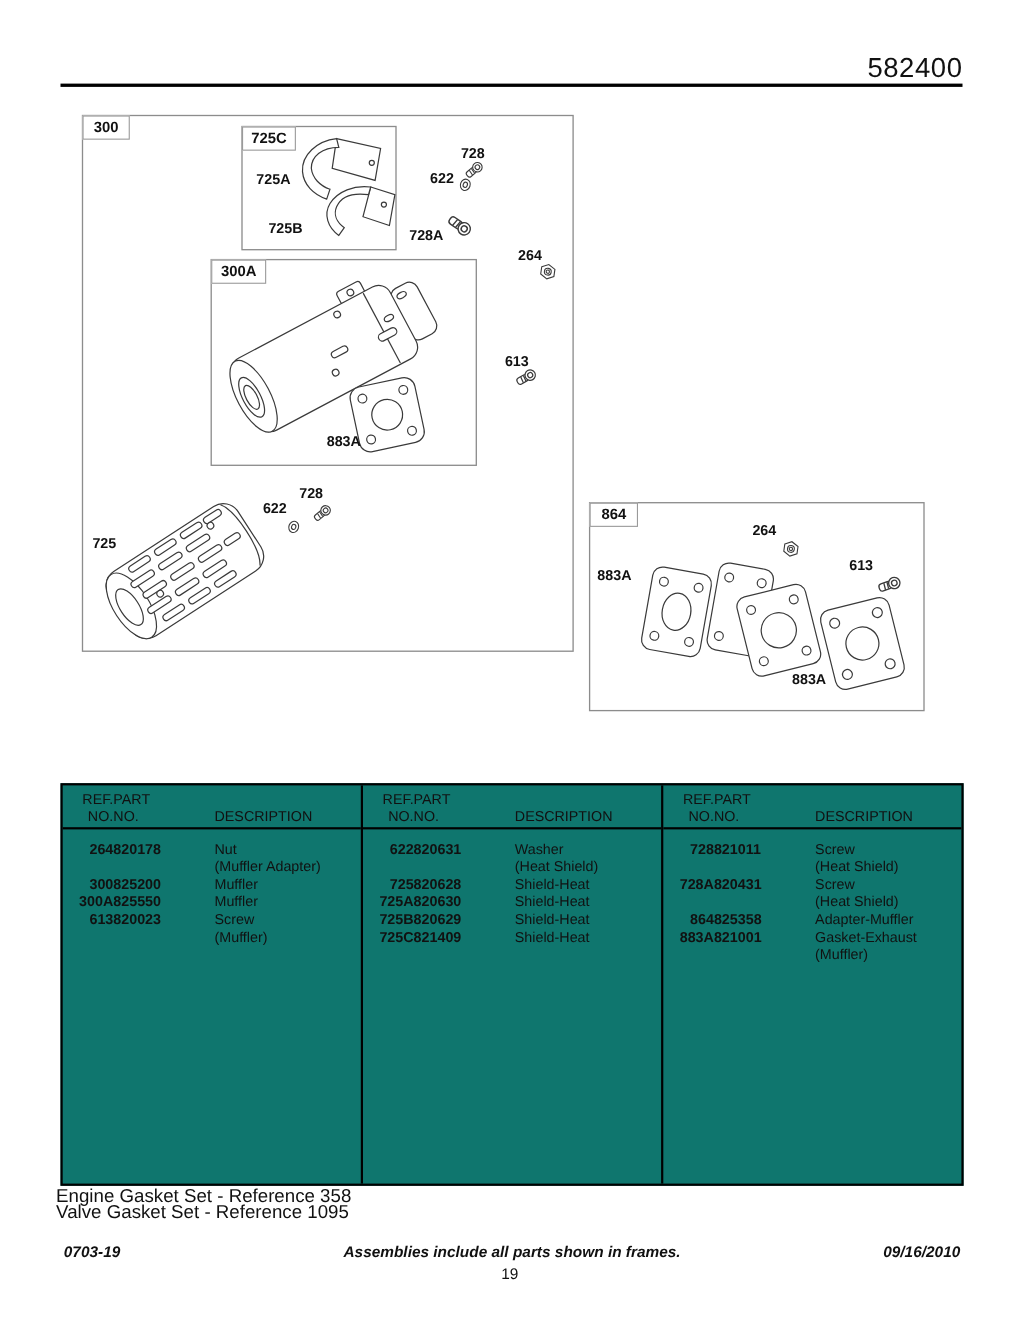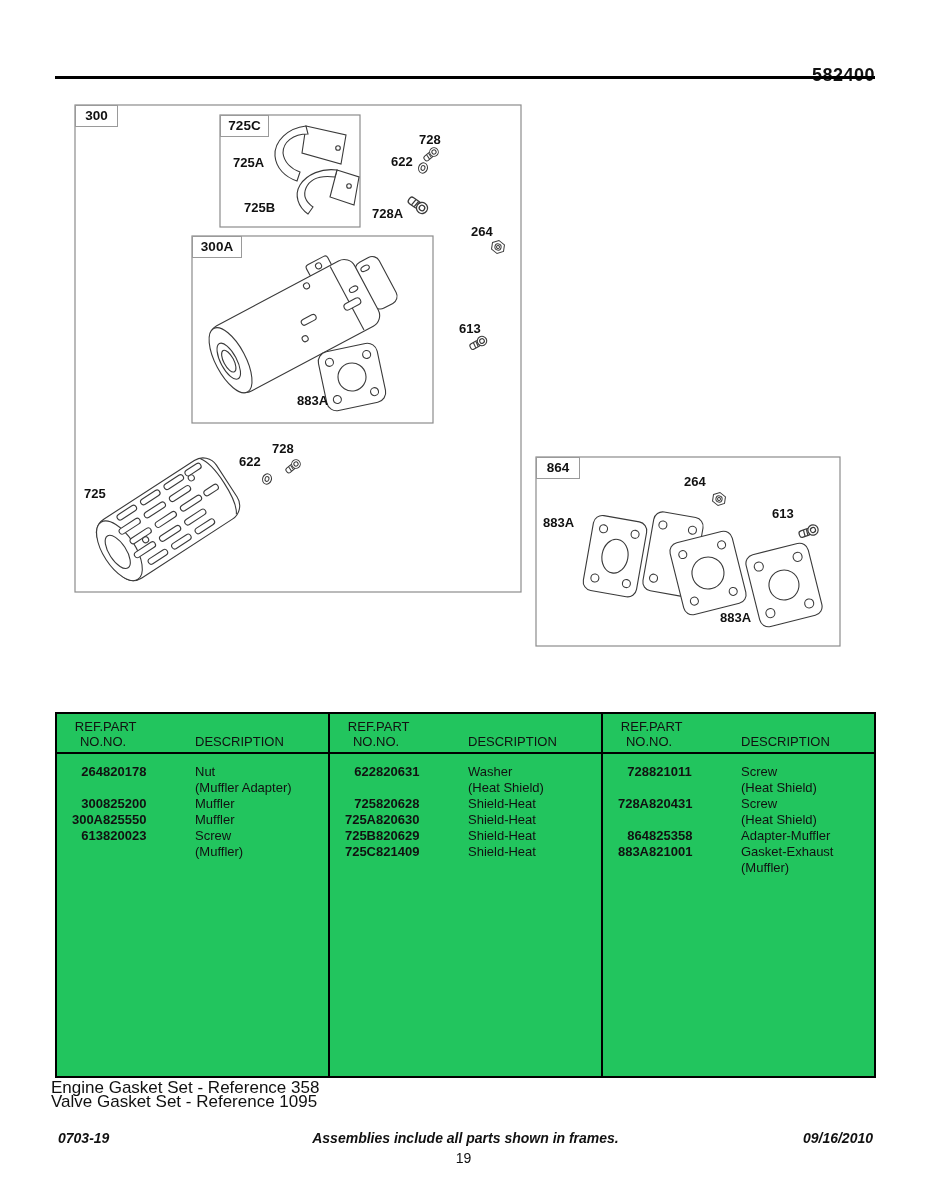--- a/index.html
+++ b/index.html
@@ -1,33 +1,33 @@
 <!DOCTYPE html>
 <html><head>
 <meta charset="utf-8">
 <style>
   html,body{margin:0;padding:0;background:#e8e8e8;}
   .page{
     position:relative;width:927px;height:1200px;background:#ffffff;
     font-family:"Liberation Sans",sans-serif;color:#111;overflow:hidden;margin:0 auto;
   }
   
-  .model{position:absolute;top:65px;right:52px;font-size:18px;font-weight:bold;letter-spacing:.5px;}
+  .model{position:absolute;top:48px;right:52px;font-size:25px;font-weight:normal;letter-spacing:.5px;}
   .rule{position:absolute;top:76px;left:55px;width:820px;height:3px;background:#000;}
   
   .art{position:absolute;left:0;top:0;}
   .frame-label{
     position:absolute;background:#fff;border:1px solid #9a9a9a;
     font-size:13.5px;font-weight:bold;text-align:center;line-height:20px;height:20px;
   }
   .plabel{position:absolute;font-size:13px;font-weight:bold;white-space:nowrap;}
   
   .parts-table{
     position:absolute;left:55px;top:712px;width:821px;height:366px;
-    border:2px solid #000;box-sizing:border-box;display:flex;background:#22c55e;
+    border:2px solid #000;box-sizing:border-box;display:flex;background:#0f766e;
   }
   .pcol{flex:1 1 0;display:flex;flex-direction:column;box-sizing:border-box;}
   .pcol + .pcol{border-left:2px solid #000;}
   .phead{display:flex;align-items:flex-end;padding:5px 0 3px 0;border-bottom:2px solid #000;font-size:13px;line-height:15px;}
   .ph-ref{width:46px;text-align:right;}
   .ph-part{width:64px;text-align:left;}
   .ph-desc{margin-left:12px;padding-left:16px;}
   .prows{padding-top:10px;font-size:13px;line-height:16px;}
   .prow{display:flex;}
   .c-ref{width:46px;text-align:right;font-weight:bold;white-space:nowrap;}

